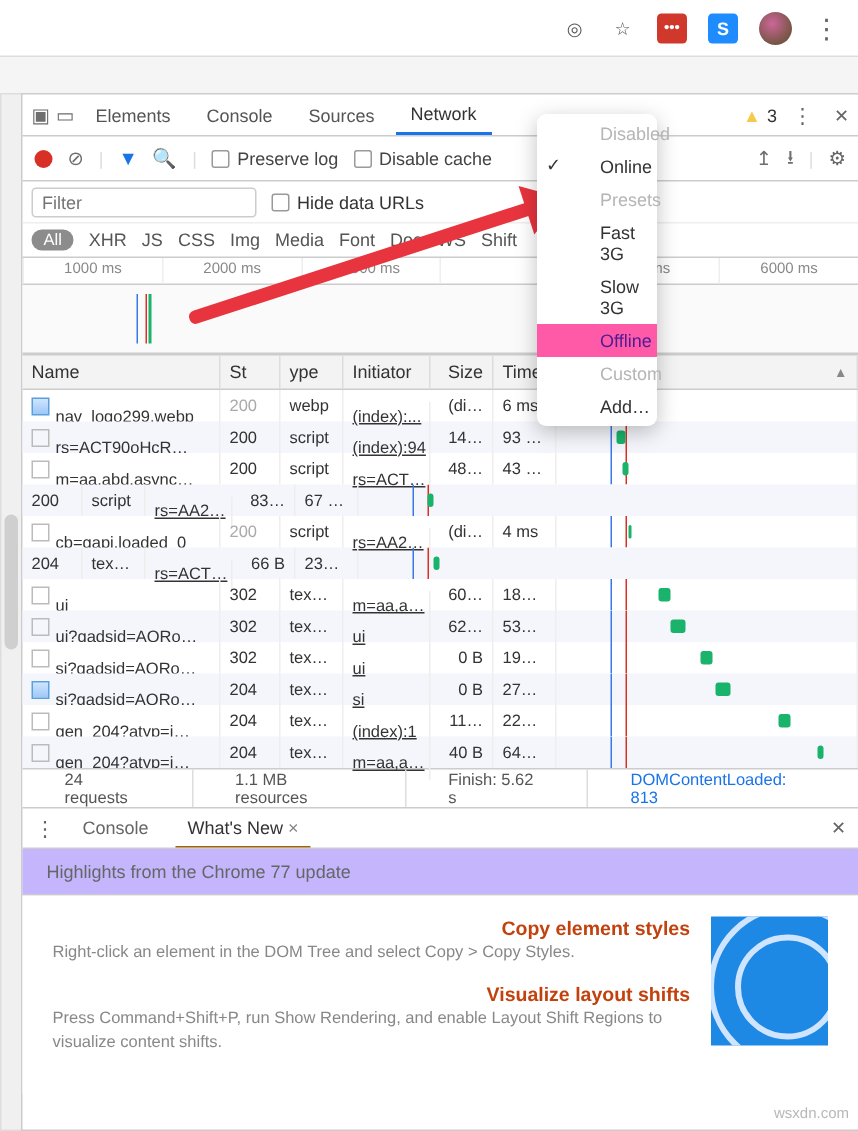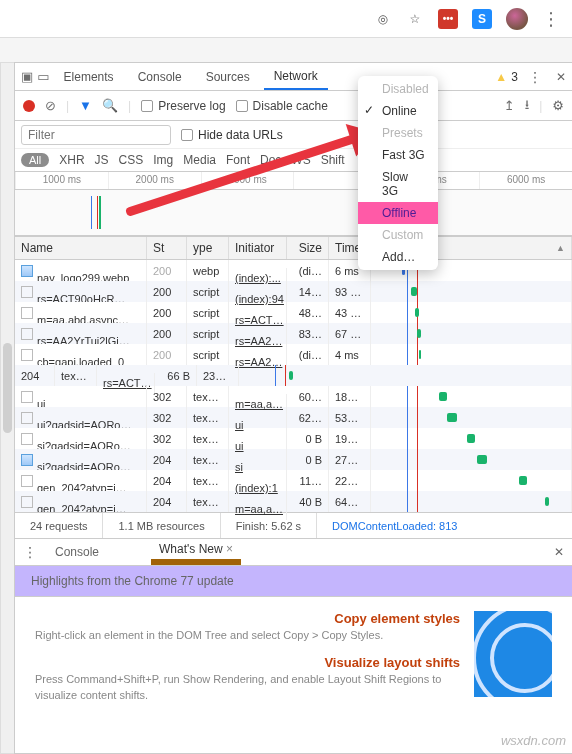--- a/index.html
+++ b/index.html
@@ -52,46 +52,46 @@
 .file-ico.img { border-color:#5aa0dd; background:linear-gradient(#cde5ff,#9ec8f7);}
 .ellipsis { overflow:hidden; text-overflow:ellipsis; white-space:nowrap;margin-top:15px;}
 .dim { color:#aaa;}
 .link { text-decoration:underline; color:#333;}
 .wf-track { position:relative; width:100%; height:100%; }
 .wf-line1 { position:absolute; top:0; bottom:0; left:30px; border-left:1px solid #3b78e7;}
 .wf-line2 { position:absolute; top:0; bottom:0; left:40px; border-left:1px solid #d93025;}
 .wf-seg { position:absolute; top:6px; height:9px; border-radius:2px;}
 
 .summary { display:flex; align-items:center; height:26px; border-top:1px solid #ccc; background:#fff; font-size:11px; color:#555;}
-.summary div { padding:0 15px; border-right:1px solid #ddd; height:100%; display:flex; align-items:center;}
+.summary div { padding:0 28px; border-right:1px solid #ddd; height:100%; display:flex; align-items:center;}
 .summary .dom { color:#1a73e8; border-right:none;}
 
 .drawer-tabs { display:flex; align-items:center; height:28px; border-top:1px solid #ccc; border-bottom:1px solid #ccc; gap:10px; padding:0 8px;}
 .drawer-tabs .tab { padding:0 8px; height:100%; display:flex; align-items:center; color:#666;}
-.drawer-tabs .tab.active { border-bottom:6px solid #a16207; color:#333;margin-left:34px;}
+.drawer-tabs .tab.active { border-bottom:1px solid #a16207; color:#333;}
 .drawer-tabs .x { margin-left:auto; color:#666;}
 
 .whatsnew { padding:8px 16px; background:#c4b5fd; border-bottom:1px solid #ccc; color:#666;}
 .wn-body { padding:14px 20px; display:flex; gap:14px; background:#fff;}
 .wn-text { flex:1;}
 .wn-text h4 { font-size:13px; margin-bottom:2px; color:#c2410c;text-align:right;}
 .wn-text p { font-size:11px; color:#888; margin-bottom:12px; line-height:1.4;}
 .wn-art { width:78px; height:86px; background:#1e88e5; position:relative; overflow:hidden;}
 .wn-art .circ { position:absolute; border:4px solid #cfe4ff; border-radius:50%;}
 
 .dropdown { position:absolute; top:76px; left:358px; width:80px; background:#fff; border-radius:6px; box-shadow:0 4px 14px rgba(0,0,0,.25); padding:2px 0; z-index:50;}
-.dropdown .item { padding:4px 12px 4px 24px; font-size:12px; color:#333; position:relative;}
+.dropdown .item { padding:4px 12px 4px 42px; font-size:12px; color:#333; position:relative;}
 .dropdown .item.dim { color:#b5b5b5;}
 .dropdown .item.hi { background:#ff5aa7; color:#4c1d95;}
 .dropdown .check { position:absolute; left:6px; top:3px; color:#333;}
 
 .arrow { position:absolute; top:168px; left:120px; width:260px; height:9px; background:#e8343e; transform:rotate(-18deg); z-index:40; border-radius:4px;}
 .arrow-head { position:absolute; right:-2px; top:-12px; width:0; height:0; border-left:26px solid #e8343e; border-top:17px solid transparent; border-bottom:17px solid transparent;}
 
-.watermark { position:absolute; right:6px; bottom:6px; font-size:13px; color:#b8b8b8; font-style:italic; z-index:60;}
+.watermark { position:absolute; right:6px; bottom:6px; font-size:10px; color:#b8b8b8; z-index:60;}
 .left-scroll { position:absolute; left:0; top:62px; bottom:0; width:14px; background:#f0f0f0; border:1px solid #ddd; border-right:none;}
 .left-scroll .thumb { position:absolute; left:2px; right:2px; top:280px; height:90px; background:#cfcfcf; border-radius:5px;}
 </style>
 </head>
 <body>
 
 <div class="browser-toolbar">
   <span class="ico">◎</span>
   <span class="ico">☆</span>
   <span class="ext-red">•••</span>
@@ -240,24 +240,20 @@
         <div class="col c-tm">43 …</div>
         <div class="col c-wf">
           <div class="wf-track">
             <span class="wf-line1"></span>
             <span class="wf-line2"></span>
             <span class="wf-seg" style="left:38px;width:4px;background:#19b36b;"></span>
           </div>
         </div>
       </div>
       <div class="row">
-        <div class="col c-name">
-          <span class="file-ico "></span>
-          <span class="ellipsis">rs=AA2YrTuj2lGj…</span>
-        </div>
         <div class="col c-st ">200</div>
         <div class="col c-ty">script</div>
         <div class="col c-in link ellipsis">rs=AA2…</div>
         <div class="col c-sz">83…</div>
         <div class="col c-tm">67 …</div>
         <div class="col c-wf">
           <div class="wf-track">
             <span class="wf-line1"></span>
             <span class="wf-line2"></span>
             <span class="wf-seg" style="left:40px;width:4px;background:#19b36b;"></span>

